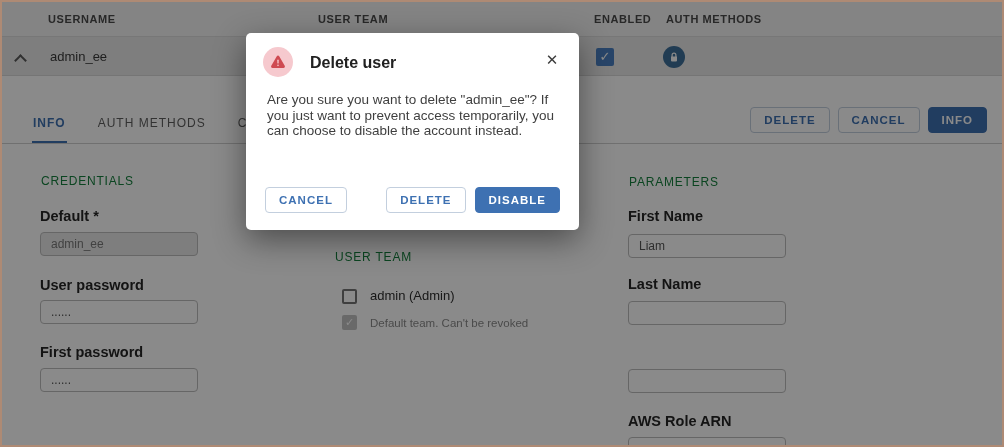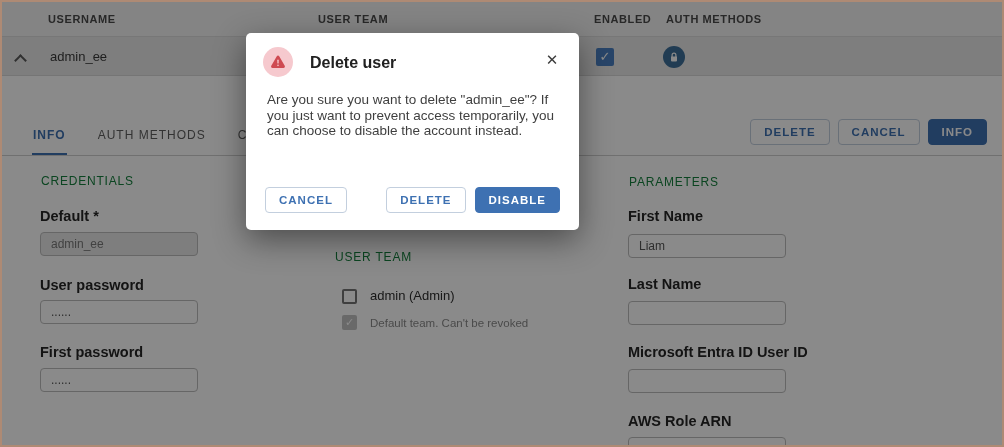--- a/index.html
+++ b/index.html
@@ -32,21 +32,21 @@
     background:#4a80c2; border-radius:2px; color:#fff; font-size:13px;
     line-height:17px; text-align:center; cursor:pointer;
   }
   .auth-chip{
     position:absolute; left:661px; top:9px; width:22px; height:22px;
     border-radius:50%; background:#3d6f99; display:flex; align-items:center; justify-content:center;
   }
   .panel{
     position:absolute; top:74px; left:0; right:0; bottom:0; background:#fff;
   }
-  .toolbar{ position:absolute; top:12px; left:0; right:0; height:68px; border-bottom:1px solid #cfcfcf; }
+  .toolbar{ position:absolute; top:0; left:0; right:0; height:68px; border-bottom:1px solid #cfcfcf; }
   .tabs{ position:absolute; left:30px; bottom:0; display:flex; gap:30px; }
   .tab{
     font-size:12px; letter-spacing:1px; color:#5f5f5f; padding:0 1px 11px;
     border-bottom:2px solid transparent; cursor:pointer; white-space:nowrap;
   }
   .tab.active{ color:#3e71b2; border-bottom-color:#3e71b2; font-weight:bold; }
   .actions{ position:absolute; top:31px; right:15px; display:flex; gap:8px; }
   .btn{
     font-family:inherit; font-size:11.5px; font-weight:bold; letter-spacing:1px;
     border-radius:4px; padding:6px 13px; cursor:pointer; background:#fff;
@@ -149,21 +149,20 @@
       <span>
         <span class="opt-helper" style="display:block">Default team. Can't be revoked</span>
       </span>
     </div>
 
     <span class="section-label" style="left:627px; top:99px">PARAMETERS</span>
     <span class="field-label" style="left:626px; top:132px">First Name</span>
     <input class="tfield" style="left: 626px; top: 158px;" value="Liam">
     <span class="field-label" style="left:626px; top:200px">Last Name</span>
     <input class="tfield" style="left: 626px; top: 225px;" value="">
-    <span class="field-label" style="left:626px; top:268px">Microsoft Entra ID User ID</span>
     <input class="tfield" style="left: 626px; top: 293px;" value="">
     <span class="field-label" style="left:626px; top:337px">AWS Role ARN</span>
     <input class="tfield" style="left: 626px; top: 361px;" value="">
   </div>
 
   <div class="overlay"></div>
 
   <div class="modal">
     <span class="modal-icon">
       <svg width="16" height="16" viewBox="0 0 24 24">

